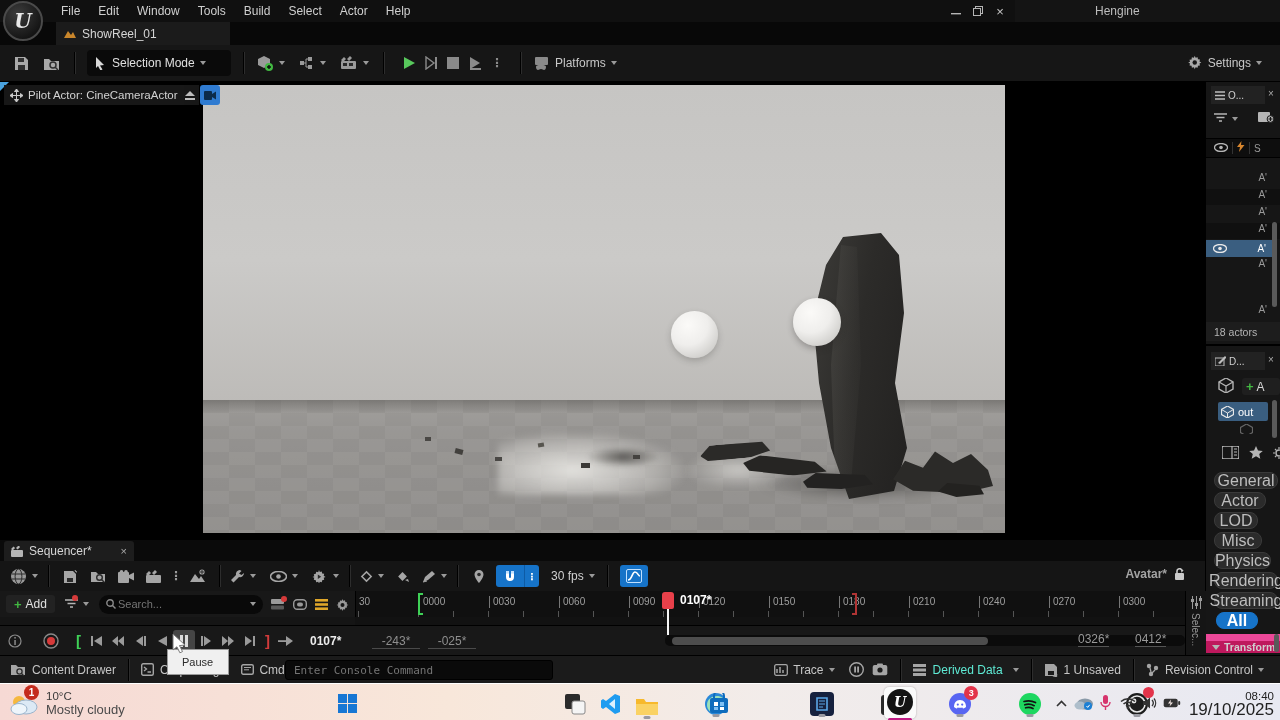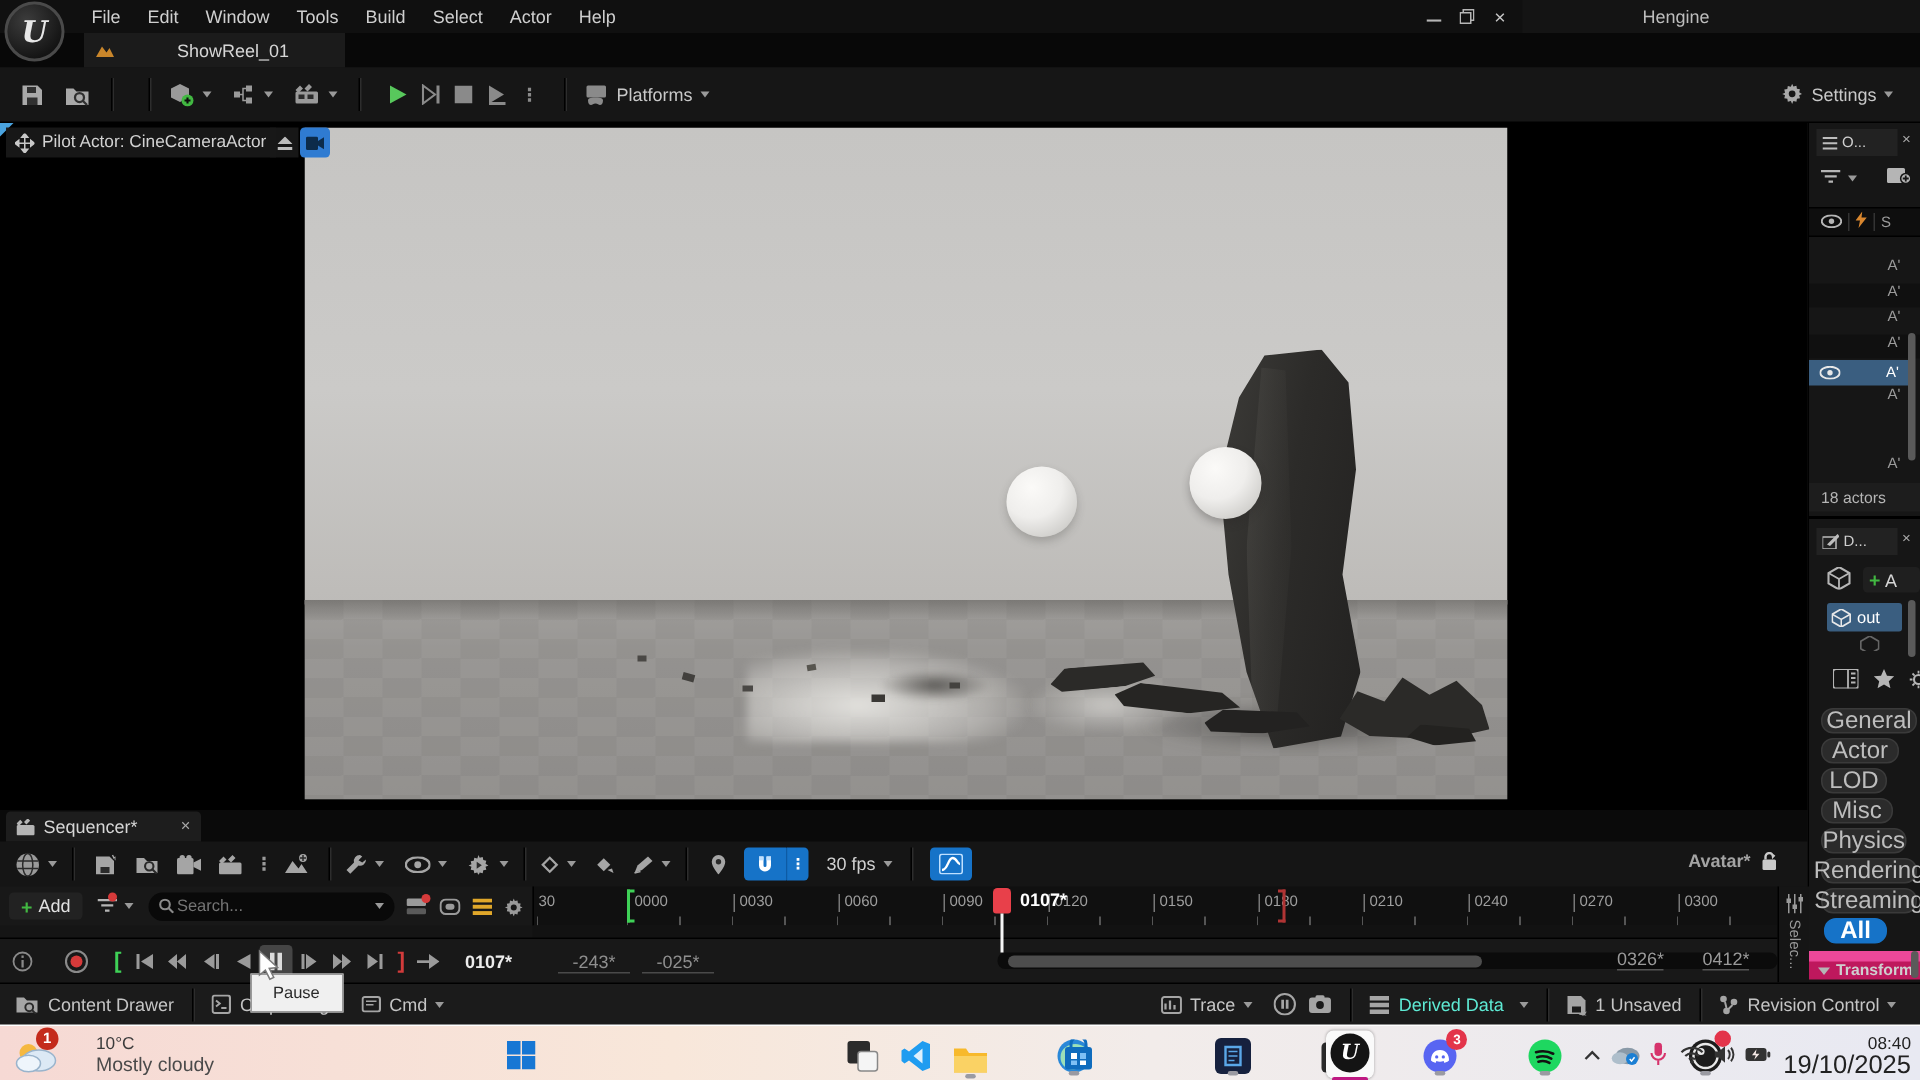--- a/index.html
+++ b/index.html
@@ -54,21 +54,21 @@
     </div>
   </div>
 
   <div class="ab ic" style="left:3px;top:1px;width:40px;height:40px;border-radius:50%;
               background:radial-gradient(circle at 35% 30%,#3c3c3c,#141414 75%);
               border:2px solid #4a4a4a;box-sizing:border-box;z-index:9;">
     <span style="font-family:'DejaVu Serif',serif;font-style:italic;font-weight:bold;font-size:20px;color:#e8e8e8;">U</span>
   </div>
 
   <div class="ab" style="left:0;top:22px;width:1280px;height:23px;background:#080808;">
-    <div class="ab r" style="left:56px;top:0;width:174px;height:23px;background:#1b1b1b;padding-left:8px;box-sizing:border-box;gap:36px;">
+    <div class="ab r" style="left:56px;top:0;width:174px;height:23px;background:#1b1b1b;padding-left:8px;box-sizing:border-box;">
       <span class="ic" style="margin-right:6px;">
         <svg width="12" height="10">
             <path d="M0 9 4 2l3 4 2-3 3 6z" fill="#c9862b"></path>
           </svg>
         </span>
       <span style="color:#d6d6d6;">ShowReel_01</span>
     </div>
   </div>
 
   <div class="ab r" style="left:0;top:45px;width:1280px;height:37px;background:#161616;border-bottom:1px solid #000;box-sizing:border-box;">
@@ -80,20 +80,29 @@
         </svg>
       </div>
     <div class="tbtn" style="margin-left:8px;">
       <svg width="17" height="15">
           <path d="M1 3h5l2 2h8v9H1z" fill="#a9a9a9"></path>
           <circle cx="10" cy="9" r="3" fill="none" stroke="#303030" stroke-width="1.5"></circle>
           <path d="M12 11l3 3" stroke="#303030" stroke-width="1.5"></path>
         </svg>
       </div>
     <div class="vsep" style="margin:0 12px;"></div>
+    <div class="pill" style="width:128px;">
+      <span class="ic" style="margin-right:6px;">
+        <svg width="11" height="13">
+            <path d="M1 0l8 8-4 .5 2.5 4-2 1L3 9 1 11z" fill="#d8d8d8"></path>
+          </svg>
+        </span>
+      <span style="color:#e0e0e0;">Selection Mode</span>
+      <span class="cv"></span>
+    </div>
     <div class="vsep" style="margin:0 12px;"></div>
     <div class="r" style="margin-right:14px;">
       <svg width="18" height="16">
           <path d="M8 1l6 3v6l-6 3-6-3V4z" fill="#9a9a9a"></path>
           <circle cx="13" cy="12" r="4" fill="#42b842"></circle>
           <path d="M13 10v4M11 12h4" stroke="#0c0c0c" stroke-width="1.4"></path>
         </svg>
         <span class="cv"></span>
     </div>
     <div class="r" style="margin-right:14px;">
@@ -686,20 +695,21 @@
       <span style="margin-left:6px;color:#c5c5c5;">Output Log</span>
       </div>
     <div class="r" style="margin-left:22px;">
       <svg width="13" height="11">
           <rect x="0.7" y="0.7" width="11.6" height="9.6" rx="1.5" fill="none" stroke="#a5a5a5" stroke-width="1.4"></rect>
           <path d="M3 3.5h7M3 5.8h5" stroke="#a5a5a5"></path>
         </svg>
       <span style="margin-left:5px;color:#c5c5c5;">Cmd</span>
         <span class="cv"></span>
       </div>
+    <input class="ab" style="left: 285px; top: 4px; width: 250px; height: 18px; background: rgb(10, 10, 10); border: 1px solid rgb(0, 0, 0); border-radius: 3px; color: rgb(122, 122, 122); font-family: &quot;DejaVu Sans Mono&quot;, monospace; font-size: 11px; padding: 0px 8px;" placeholder="Enter Console Command">
     <div class="ab r" style="right:16px;top:0;height:27px;">
       <div class="r">
         <svg width="14" height="12">
             <rect x="0.7" y="0.7" width="12.6" height="10.6" rx="1.5" fill="none" stroke="#a5a5a5" stroke-width="1.3"></rect>
             <path d="M3 9V5M6 9V3M9 9V6" stroke="#a5a5a5" stroke-width="1.5"></path>
           </svg>
         <span style="margin-left:5px;color:#c5c5c5;">Trace</span>
           <span class="cv"></span>
         </div>
       <span class="ic" style="margin-left:14px;">
@@ -764,21 +774,21 @@
       <span class="ic" style="position:relative;width:34px;height:30px;">
         <svg width="32" height="26">
             <circle cx="10" cy="12" r="6" fill="#f5b840"></circle>
             <ellipse cx="17" cy="17" rx="11" ry="7" fill="#dce9f5" stroke="#9ab4cc"></ellipse>
             <ellipse cx="10" cy="19" rx="8" ry="5.5" fill="#eef5fb" stroke="#9ab4cc"></ellipse>
           </svg>
         <span class="ab ic" style="left:16px;top:-3px;width:15px;height:15px;border-radius:50%;background:#c42b1c;color:#fff;font-size:10px;font-weight:bold;">
           <span>1</span>
           </span>
       </span>
-      <div style="margin-left:22px;line-height:13px;">
+      <div style="margin-left:4px;line-height:13px;">
         <div style="color:#3a3a3a;font-size:11.5px;">10°C</div>
         <div style="color:#4a4a4a;font-size:13px;">Mostly cloudy</div>
       </div>
     </div>
     
     <div class="ab ic" style="left:333px;top:5px;width:28px;height:28px;">
       <svg width="19" height="19">
           <rect x="0" y="0" width="9" height="9" fill="#1777d4"></rect>
           <rect x="10" y="0" width="9" height="9" fill="#1777d4"></rect>
           <rect x="0" y="10" width="9" height="9" fill="#1777d4"></rect>

